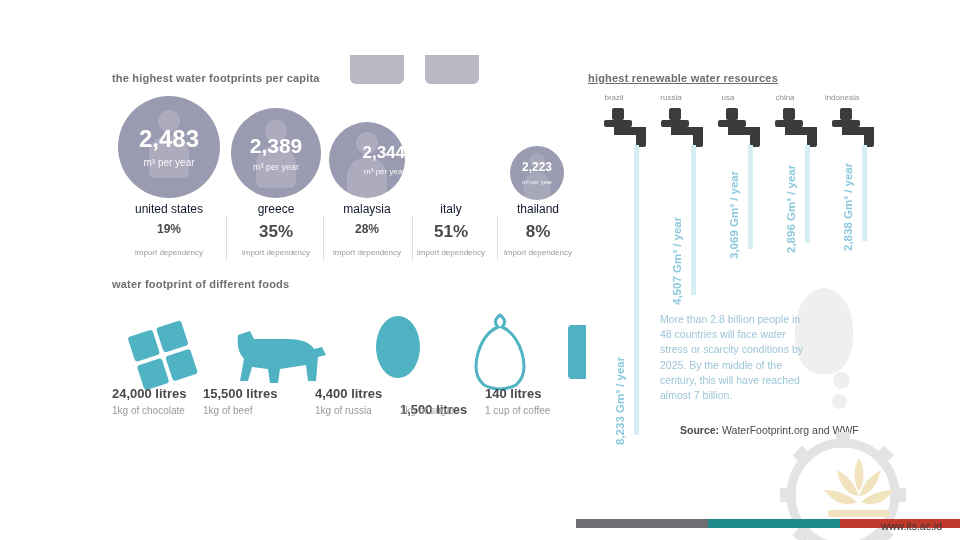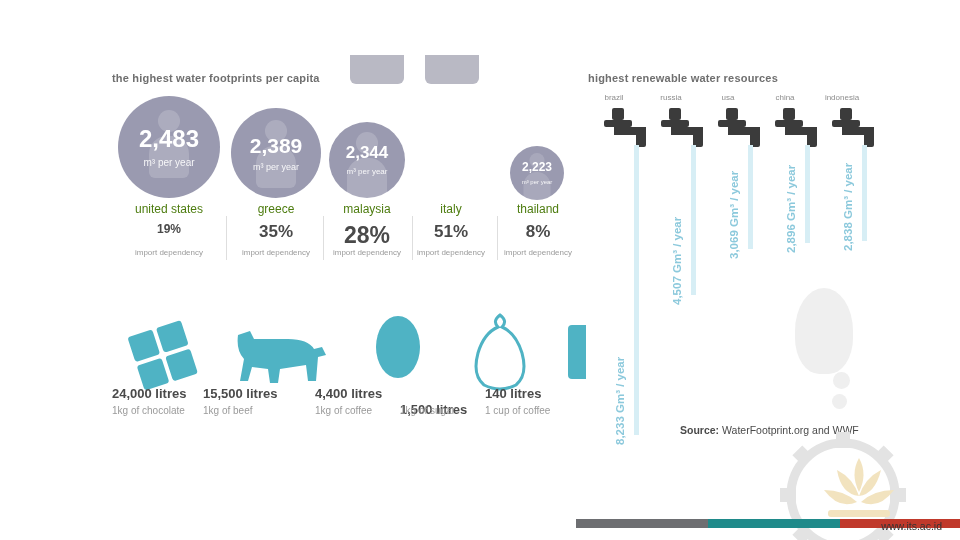--- a/index.html
+++ b/index.html
@@ -9,42 +9,42 @@
     overflow:hidden;position:relative;
   }
   .slide{position:absolute;left:0;top:0;width:960px;height:540px;}
 
   
   .left-panel{position:absolute;left:108px;top:60px;width:478px;height:376px;background:#ffffff;}
   .panel-title{
     position:absolute;font-size:11px;color:#6f6f6f;letter-spacing:.2px;font-weight:bold;
   }
   #t-footprints{left:112px;top:72px;}
-  #t-renewable{left:588px;top:72px;}
+  #t-renewable{left:588px;top:72px;text-decoration:underline;}
   #t-foods{left:112px;top:278px;}
 
   
   .top-nub{position:absolute;background:#b9b9c4;border-radius:0 0 6px 6px;}
 
   
   .circle{
     position:absolute;border-radius:50%;background:#9a9ab0;color:#ffffff;
     display:flex;flex-direction:column;align-items:center;justify-content:center;
     text-align:center;
   }
   .circle .num{font-weight:bold;line-height:1;}
   .circle .unit{margin-top:6px;opacity:.9;}
   .person{
     position:absolute;left:50%;transform:translateX(-50%);
     opacity:.18;
   }
   .person .head{width:22px;height:22px;border-radius:50%;background:#ffffff;margin:0 auto;}
   .person .body{width:40px;height:42px;border-radius:18px 18px 6px 6px;background:#ffffff;margin:4px auto 0;}
 
-  .country{position:absolute;text-align:center;color:#4d7c0f;font-size:12px;}
+  .country{position:absolute;text-align:center;color:#0f172a;font-size:12px;}
   .pct{position:absolute;text-align:center;color:#4a4a4a;font-weight:bold;}
   .pctlabel{position:absolute;text-align:center;color:#9a9a9a;font-size:8px;}
   .vdiv{position:absolute;width:1px;background:#dedede;}
 
   
   .food-val{position:absolute;color:#4a4a4a;font-weight:bold;font-size:13px;}
   .food-lab{position:absolute;color:#9a9a9a;font-size:10px;}
   .teal{fill:#4fb3c4;}
 
   
@@ -95,21 +95,21 @@
 
   <div class="circle" style="left:231px;top:108px;width:90px;height:90px;">
     <div class="person" style="top:12px;">
         <div class="head"></div>
         <div class="body"></div>
       </div>
     <div class="num" style="font-size:21px;position:relative;">2,389</div>
     <div class="unit" style="font-size:9px;position:relative;">m³ per year</div>
   </div>
 
-  <div class="circle" style="left:329px;top:122px;width:76px;height:76px;">
+  <div class="circle" style="left:329px;top:122px;width:76px;height:76px;align-items:flex-end;">
     <div class="person" style="top:10px;">
         <div class="head"></div>
         <div class="body"></div>
       </div>
     <div class="num" style="font-size:17px;position:relative;">2,344</div>
     <div class="unit" style="font-size:8px;position:relative;">m³ per year</div>
   </div>
 
 
   <div class="circle" style="left:510px;top:146px;width:54px;height:54px;">
@@ -122,35 +122,36 @@
   </div>
 
   <div class="country" style="left:118px;top:202px;width:102px;">united states</div>
   <div class="country" style="left:231px;top:202px;width:90px;">greece</div>
   <div class="country" style="left:329px;top:202px;width:76px;">malaysia</div>
   <div class="country" style="left:419px;top:202px;width:64px;">italy</div>
   <div class="country" style="left:506px;top:202px;width:64px;">thailand</div>
 
   <div class="pct" style="left:118px;top:222px;width:102px;font-size:12px;">19%</div>
   <div class="pct" style="left:231px;top:222px;width:90px;font-size:17px;">35%</div>
-  <div class="pct" style="left:329px;top:222px;width:76px;font-size:23px;">28%</div>
+  <div class="pct" style="left:329px;top:222px;width:76px;font-size:12px;">28%</div>
   <div class="pct" style="left:419px;top:222px;width:64px;font-size:17px;">51%</div>
   <div class="pct" style="left:506px;top:222px;width:64px;font-size:17px;">8%</div>
 
   <div class="pctlabel" style="left:112px;top:248px;width:114px;">import dependency</div>
   <div class="pctlabel" style="left:224px;top:248px;width:104px;">import dependency</div>
   <div class="pctlabel" style="left:322px;top:248px;width:90px;">import dependency</div>
   <div class="pctlabel" style="left:412px;top:248px;width:78px;">import dependency</div>
   <div class="pctlabel" style="left:498px;top:248px;width:80px;">import dependency</div>
 
   <div class="vdiv" style="left:226px;top:216px;height:44px;"></div>
   <div class="vdiv" style="left:323px;top:216px;height:44px;"></div>
   <div class="vdiv" style="left:412px;top:216px;height:44px;"></div>
   <div class="vdiv" style="left:497px;top:216px;height:44px;"></div>
 
+  <div class="panel-title" id="t-foods">water footprint of different foods</div>
 
   <svg width="478" height="90" style="position:absolute;left:108px;top:305px;">
 
     <g transform="translate(18,6) rotate(-18 50 40)">
       <rect class="teal" x="8" y="12" width="26" height="26" rx="3"></rect>
       <rect class="teal" x="38" y="12" width="26" height="26" rx="3"></rect>
       <rect class="teal" x="8" y="42" width="26" height="26" rx="3"></rect>
       <rect class="teal" x="38" y="42" width="26" height="26" rx="3"></rect>
     </g>
 
@@ -172,21 +173,21 @@
     </g>
   </svg>
 
   <div class="food-val" style="left:112px;top:386px;">24,000 litres</div>
   <div class="food-lab" style="left:112px;top:405px;">1kg of chocolate</div>
 
   <div class="food-val" style="left:203px;top:386px;">15,500 litres</div>
   <div class="food-lab" style="left:203px;top:405px;">1kg of beef</div>
 
   <div class="food-val" style="left:315px;top:386px;">4,400 litres</div>
-  <div class="food-lab" style="left:315px;top:405px;">1kg of coffee</div>
+  <div class="food-lab" style="left:315px;top:405px;">1kg of russia</div>
 
   <div class="food-val" style="left:400px;top:386px;margin-top:16px;">1,500 litres</div>
   <div class="food-lab" style="left:400px;top:405px;">1kg of sugar</div>
 
   <div class="food-val" style="left:485px;top:386px;">140 litres</div>
   <div class="food-lab" style="left:485px;top:405px;">1 cup of coffee</div>
 
   <div class="right-panel"></div>
   <div class="panel-title" id="t-renewable">highest renewable water resources</div>
 
@@ -245,20 +246,21 @@
   <div class="stream" style="left:748px;top:145px;height:104px;"></div>
   <div class="stream" style="left:805px;top:145px;height:98px;"></div>
   <div class="stream" style="left:862px;top:145px;height:96px;"></div>
 
   <div class="vlabel" style="left:626px;top:433px;">8,233 Gm³ / year</div>
   <div class="vlabel" style="left:683px;top:293px;">4,507 Gm³ / year</div>
   <div class="vlabel" style="left:740px;top:247px;">3,069 Gm³ / year</div>
   <div class="vlabel" style="left:797px;top:241px;">2,896 Gm³ / year</div>
   <div class="vlabel" style="left:854px;top:239px;">2,838 Gm³ / year</div>
 
+  <div class="callout">More than 2.8 billion people in 48 countries will face water stress or scarcity conditions by 2025. By the middle of the century, this will have reached almost 7 billion.</div>
 
   <div class="source">
     <span style="font-weight:bold;">Source:</span>
     <span>WaterFootprint.org and WWF</span>
   </div>
 
   <svg class="gear" viewBox="0 0 130 130">
     <g fill="none" stroke="#e3e3e3" stroke-width="9">
       <circle cx="65" cy="65" r="52"></circle>
     </g>

